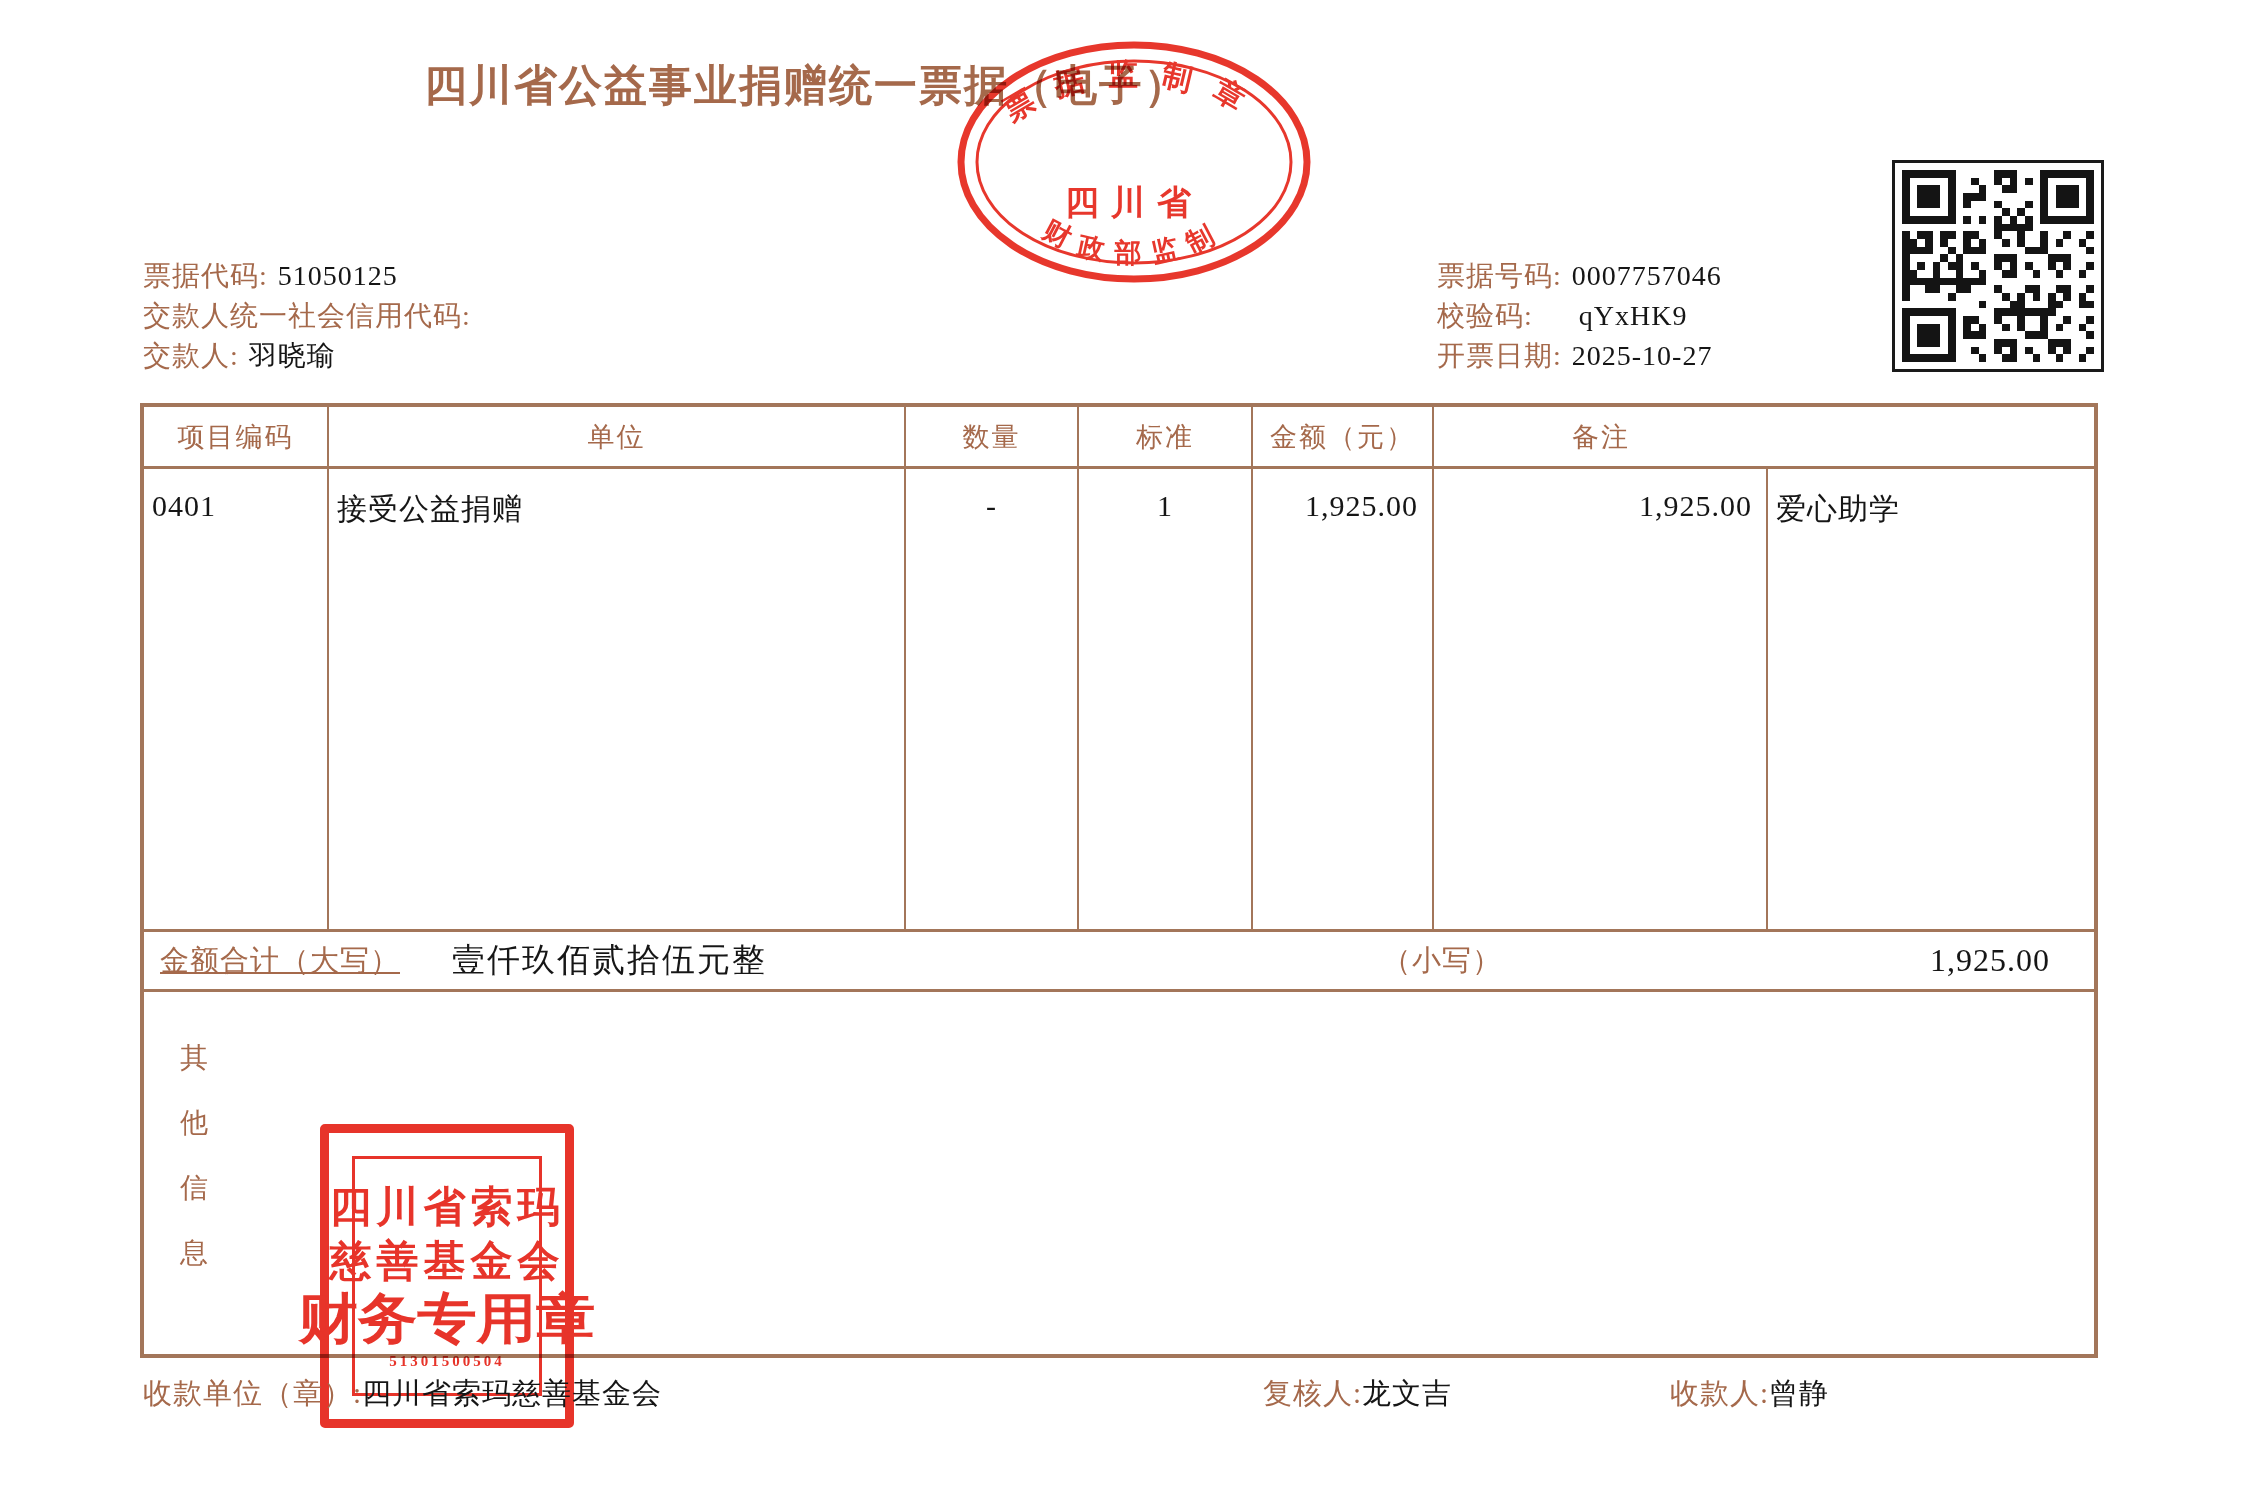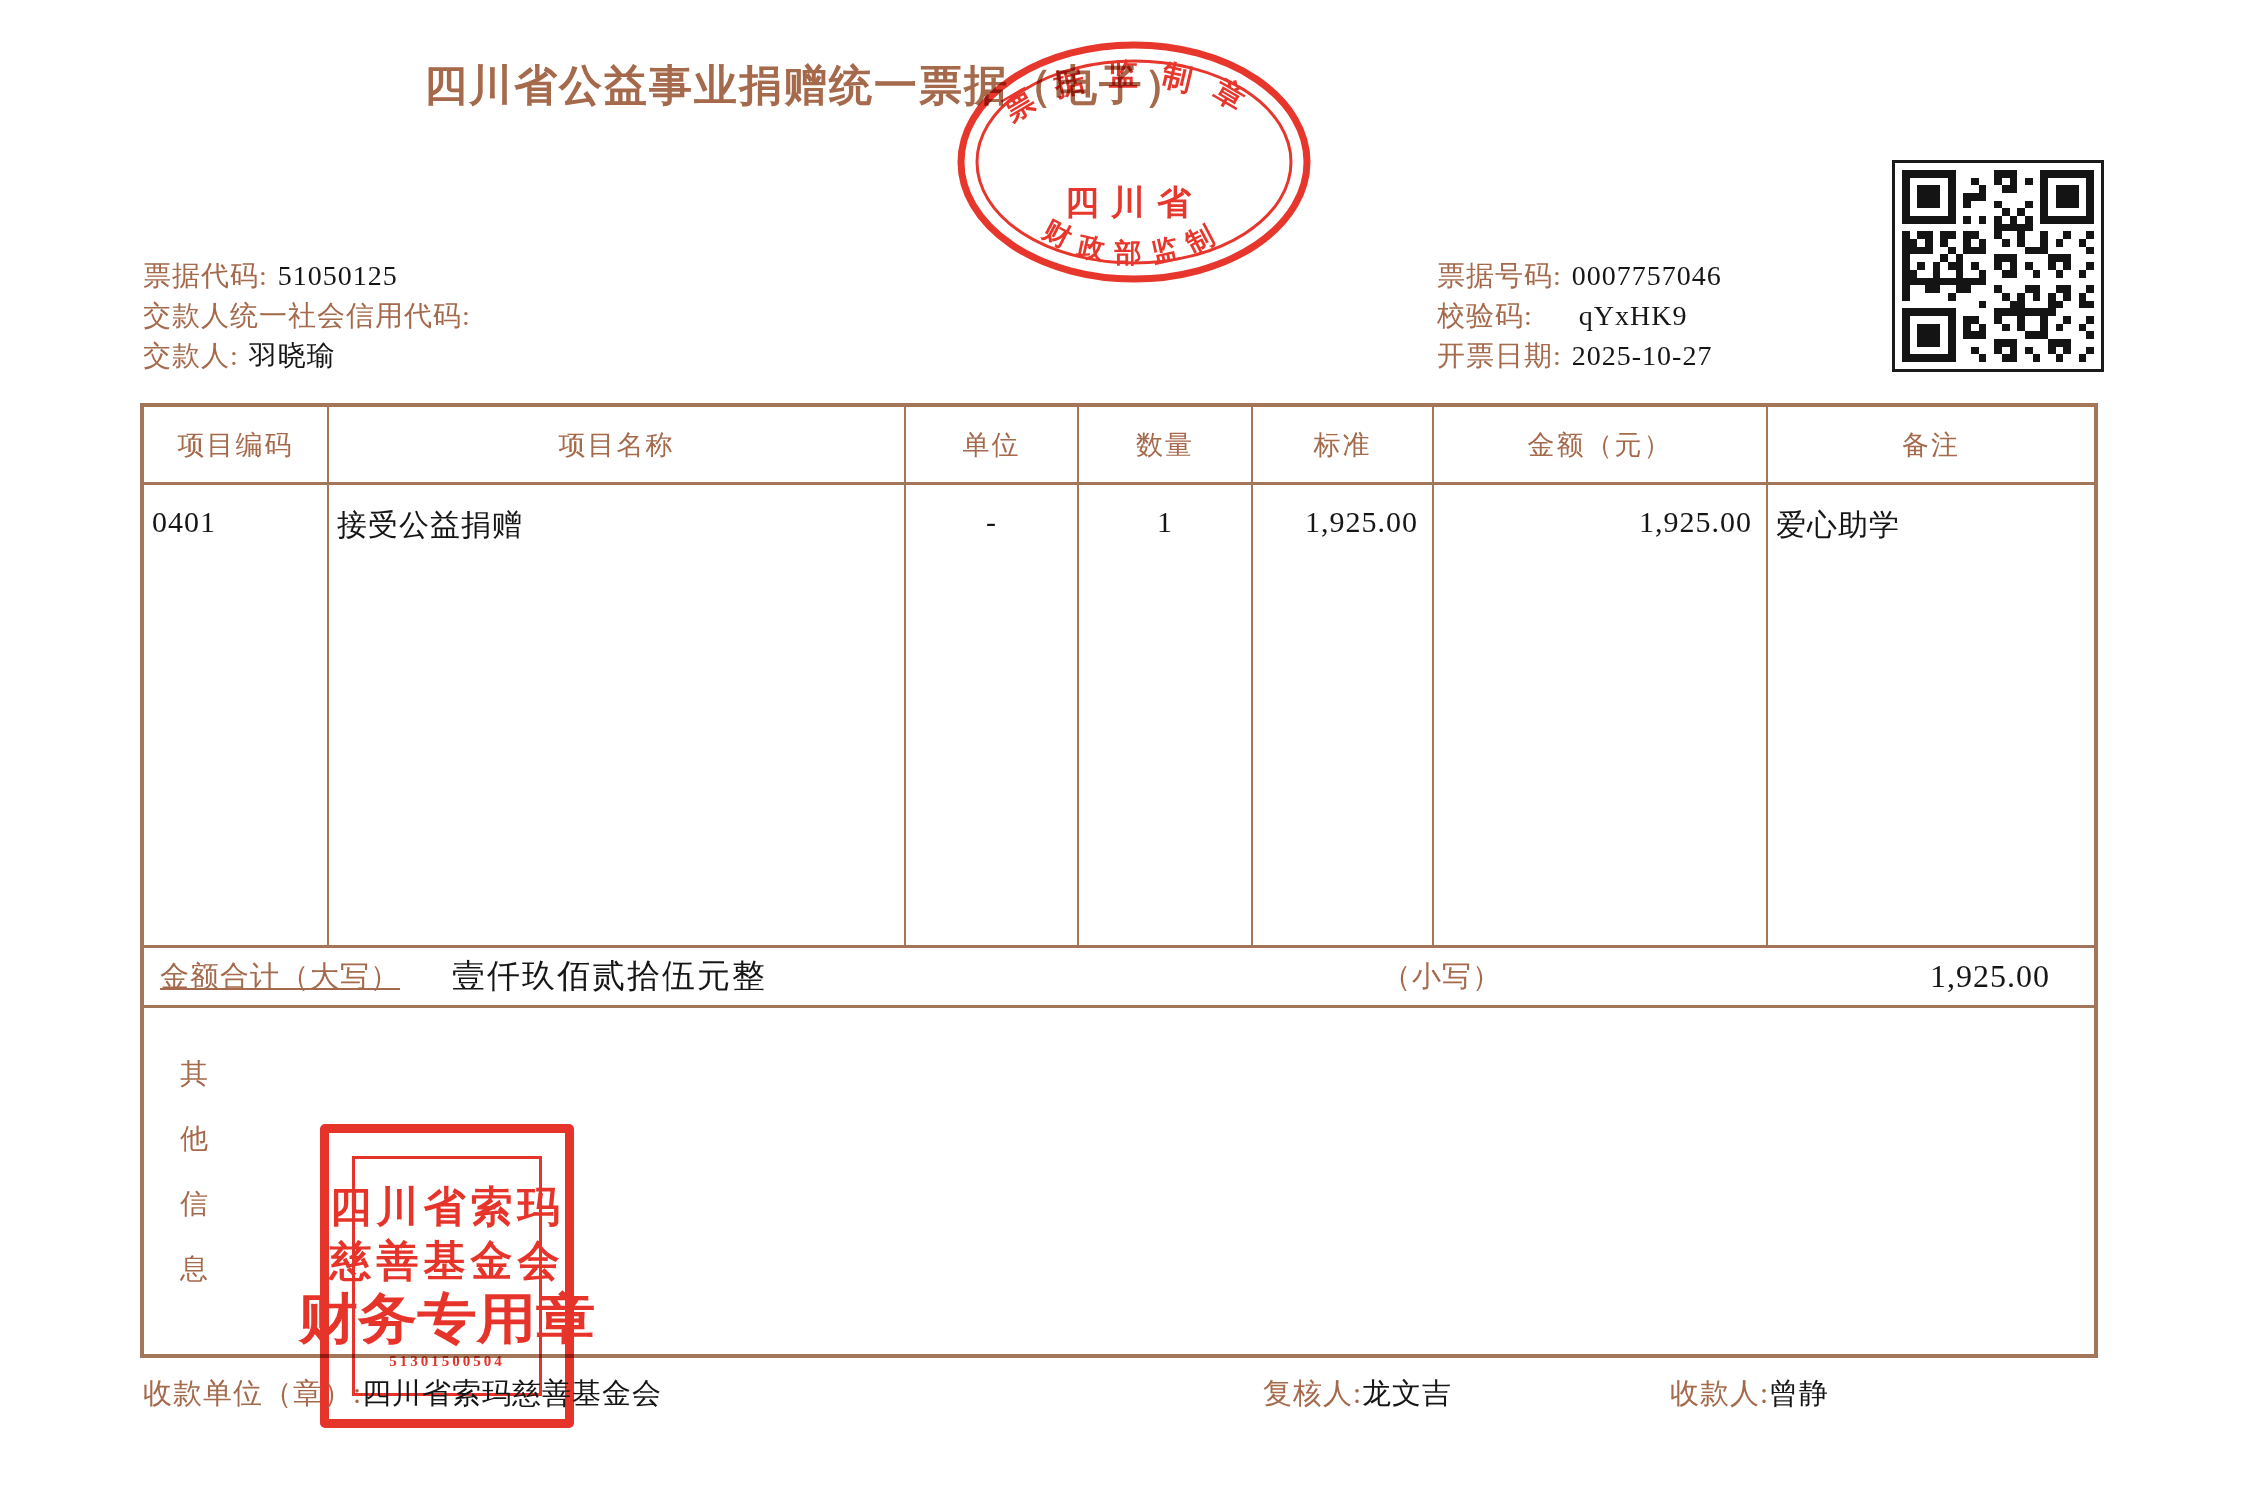--- a/index.html
+++ b/index.html
@@ -42,21 +42,21 @@
   .meta .value{color:var(--ink);margin-left:10px;letter-spacing:1px;}
   .meta-left{left:143px;top:256px;}
   .meta-right{left:1437px;top:256px;}
   .meta-right .row:nth-child(2) .value{margin-left:46px;}
   
   .box{
     position:absolute;left:140px;top:403px;width:1958px;height:955px;
     border:4px solid var(--border);
   }
   .grid-cols{display:grid;grid-template-columns:185px 577px 173px 174px 181px 334px 1fr;}
-  .thead{height:78px;border-bottom:3px solid var(--border);}
+  .thead{height:62px;border-bottom:3px solid var(--border);}
   .thead .hc{
     display:flex;align-items:center;justify-content:center;
     color:var(--brown);font-size:27px;letter-spacing:2px;
     border-right:2px solid var(--border);
   }
   .thead .hc:last-child{border-right:none;}
   .tbody{height:463px;border-bottom:3px solid var(--border);}
   .tbody .bc{
     border-right:2px solid var(--border);
     font-size:30px;color:var(--ink);padding-top:20px;letter-spacing:1px;
@@ -782,21 +782,20 @@
     <div class="row">
       <span class="label">开票日期:</span>
       <span class="value">2025-10-27</span>
     </div>
   </div>
 
   <div class="box">
 
     <div class="thead grid-cols">
       <div class="hc">项目编码</div>
-      <div class="hc">项目名称</div>
       <div class="hc">单位</div>
       <div class="hc">数量</div>
       <div class="hc">标准</div>
       <div class="hc">金额（元）</div>
       <div class="hc">备注</div>
     </div>
 
     <div class="tbody grid-cols">
       <div class="bc al">0401</div>
       <div class="bc al">接受公益捐赠</div>

